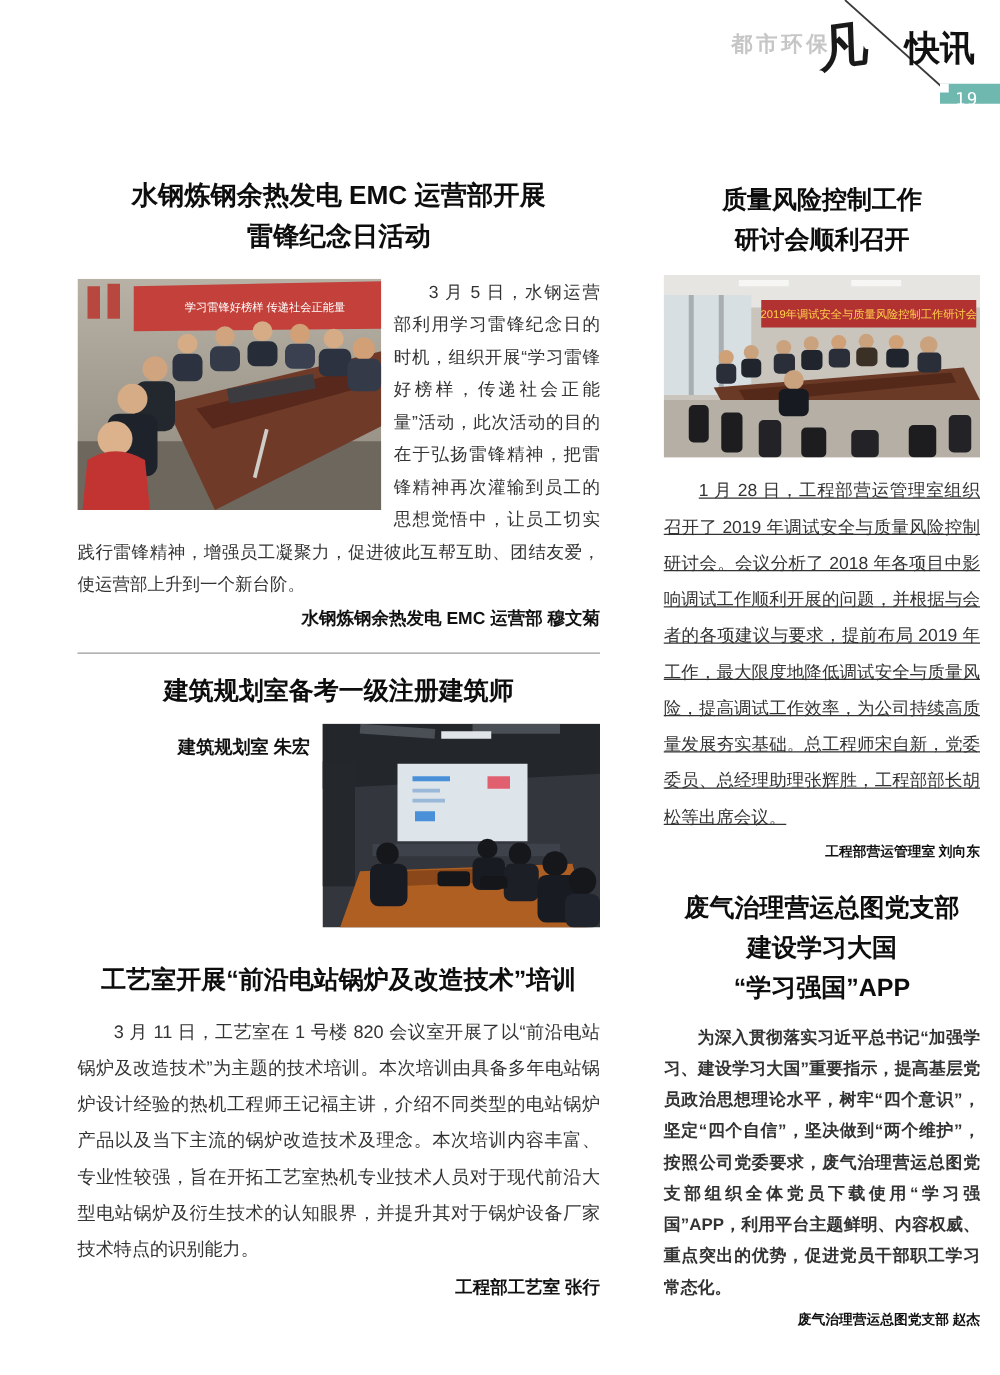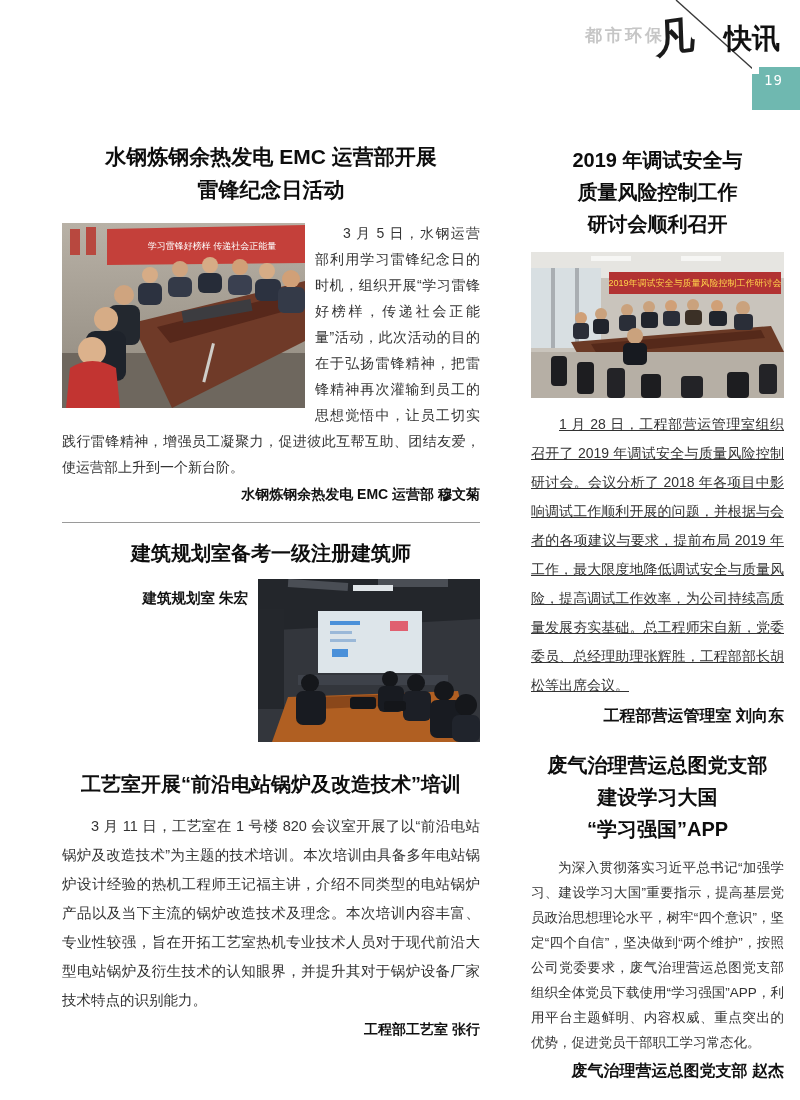--- a/index.html
+++ b/index.html
@@ -18,21 +18,21 @@
     position:absolute; top:10px; left:655px;
     font-family:"DejaVu Serif",serif; font-size:40px; font-weight:bold;
     color:#1a1a1a; transform:rotate(-8deg) skewX(-6deg);
   }
   .header-line { position:absolute; top:0; right:0; width:160px; height:80px; }
   .section-label {
     position:absolute; top:20px; left:724px;
     font-size:28px; font-weight:bold; color:#111;
   }
   .page-badge {
-    position:absolute; top:67px; right:0; width:48px; height:43px;
+    position:absolute; top:67px; right:0; width:48px; height:16px;
     background:#6fb8b0; color:#ffffff;
   }
   .page-badge .notch {
     position:absolute; left:0; top:0; width:7px; height:7px; background:#ffffff;
   }
   .page-badge .num {
     position:absolute; left:12px; top:5px; font-size:14px; letter-spacing:1px;
     font-family:"DejaVu Sans Mono",monospace;
   }
 
@@ -64,23 +64,23 @@
   .photo-l2 { width:222px; height:163px; margin-left:10px; flex:none; }
 
   
   .a3-title { margin-top:26px; }
   .a3-body { font-size:14.5px; line-height:29px; margin-top:12px; }
 
   
   .r1-title { margin-top:4px; }
   .photo-r1 { display:block; width:253px; height:146px; margin:12px auto 0 auto; }
   .r1-body { font-size:14px; line-height:29px; margin-top:12px;text-decoration:underline; }
-  .r-byline { font-size:16px; }
+  .r-byline { font-size:11px;font-family:Liberation Serif, serif; }
   .r2-title { margin-top:22px; }
-  .r2-body { font-size:13.5px; line-height:25px; margin-top:10px; }
+  .r2-body { font-size:13.5px; line-height:25px; margin-top:10px;font-weight:bold; }
 
   svg { display:block; }
 </style>
 </head>
 <body>
 
 <div class="page">
 
   <div class="magazine-name">都市环保</div>
   <div class="calligraphy">凡</div>
@@ -198,21 +198,20 @@
         <div class="a3-body body-text indent">3 月 11 日，工艺室在 1 号楼 820 会议室开展了以“前沿电站锅炉及改造技术”为主题的技术培训。本次培训由具备多年电站锅炉设计经验的热机工程师王记福主讲，介绍不同类型的电站锅炉产品以及当下主流的锅炉改造技术及理念。本次培训内容丰富、专业性较强，旨在开拓工艺室热机专业技术人员对于现代前沿大型电站锅炉及衍生技术的认知眼界，并提升其对于锅炉设备厂家技术特点的识别能力。</div>
         <div class="byline">工程部工艺室 张行</div>
       </div>
 
     </div>
 
     <div class="col-right">
 
       <div>
         <div class="article-title t-mid r1-title">
-          <div>2019 年调试安全与</div>
           <div>质量风险控制工作</div>
           <div>研讨会顺利召开</div>
         </div>
         <svg class="photo-r1" viewBox="0 0 253 146">
           <rect x="0" y="0" width="253" height="146" fill="#c9c4bc"></rect>
           <rect x="0" y="0" width="253" height="26" fill="#e6e5e1"></rect>
           <rect x="60" y="4" width="40" height="5" fill="#f6f6f4"></rect>
           <rect x="150" y="4" width="40" height="5" fill="#f6f6f4"></rect>
           <rect x="0" y="16" width="70" height="80" fill="#d8dfe2"></rect>
           <rect x="20" y="16" width="4" height="80" fill="#a9aeb2"></rect>

